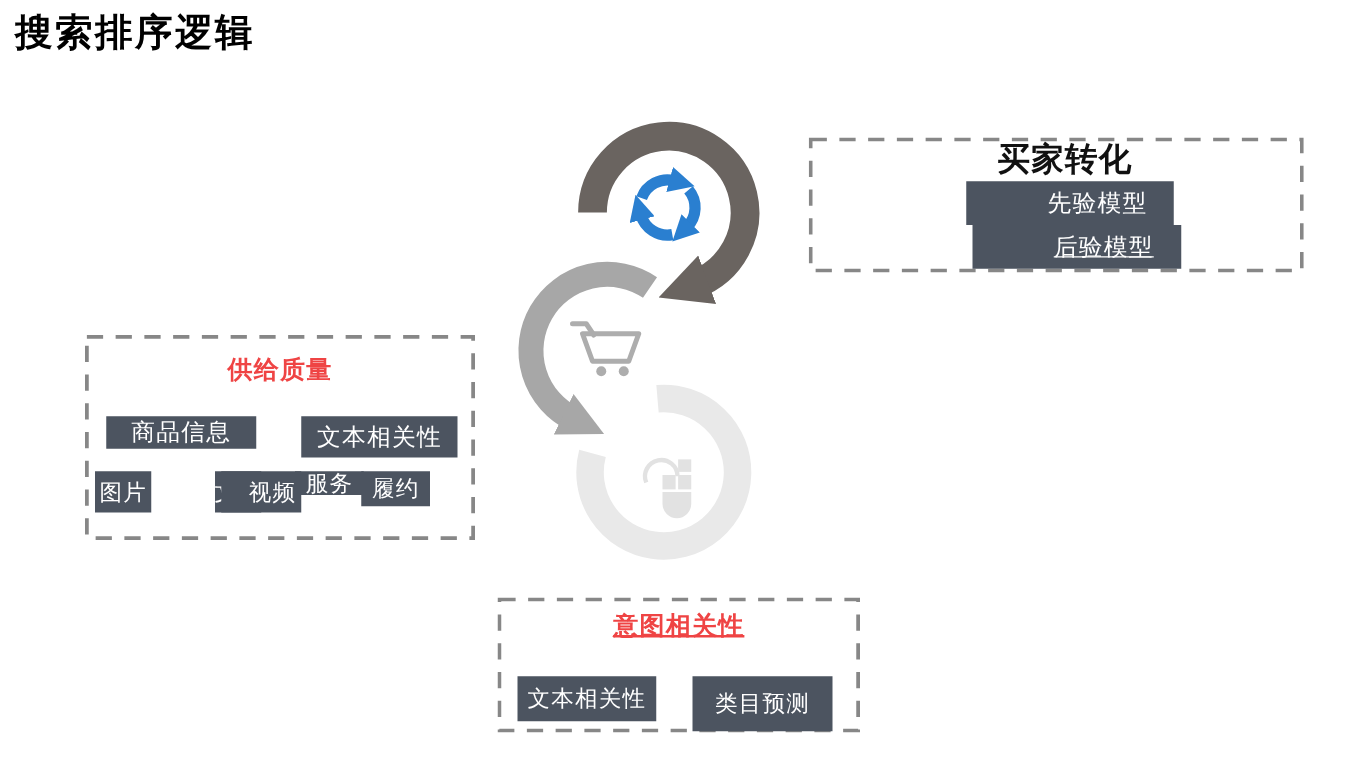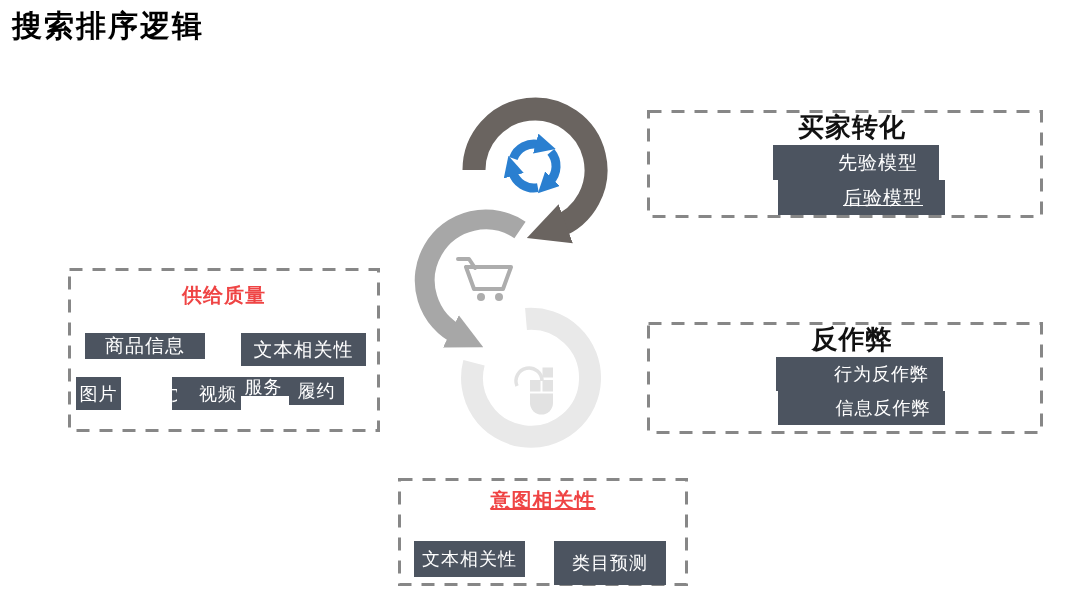--- a/index.html
+++ b/index.html
@@ -97,30 +97,20 @@
     <div class="panel-title" style="margin-top:14px;">供给质量</div>
     <span class="chip big" style="left:17px;top:65px;width:120px;height:26px;text-align:center;">商品信息</span>
     <span class="chip big" style="left:173px;top:65px;width:125px;height:33px;">文本相关性</span>
     <span class="chip" style="left:8px;top:109px;width:45px;height:33px;">图片</span>
     <span class="chip" style="left:58px;top:109px;width:37px;height:33px;margin-left:46px;">文本</span>
     <span class="chip" style="left:109px;top:109px;width:46px;height:33px;padding-left:18px;">视频</span>
     <span class="chip" style="left:168px;top:109px;width:55px;height:19px;">服务</span>
     <span class="chip" style="left:221px;top:109px;width:55px;height:28px;">履约</span>
   </div>
 
-  <div class="panel" style="left:647px;top:322px;width:396px;height:112px;">
-    <svg class="dash" width="396" height="112">
-      <rect x="1.5" y="1.5" width="393" height="109" fill="none" stroke="#878787" stroke-width="3" stroke-dasharray="13 10"></rect>
-    </svg>
-    <div class="panel-row">
-      <span class="panel-label">反作弊</span>
-      <span class="chip flex" style="margin-left:15px;width:123px;height:34px;">行为反作弊</span>
-      <span class="chip flex" style="margin-left:18px;width:123px;height:34px;">信息反作弊</span>
-    </div>
-  </div>
 
   <div class="panel" style="left:398px;top:478px;width:290px;height:108px;">
     <svg class="dash" width="290" height="108">
       <rect x="1.5" y="1.5" width="287" height="105" fill="none" stroke="#878787" stroke-width="3" stroke-dasharray="13 10"></rect>
     </svg>
     <div class="panel-title" style="margin-top:9px;text-decoration:underline;">意图相关性</div>
     <span class="chip" style="left:16px;top:63px;width:111px;height:36px;">文本相关性</span>
     <span class="chip" style="left:156px;top:63px;width:112px;height:44px;">类目预测</span>
   </div>
 

